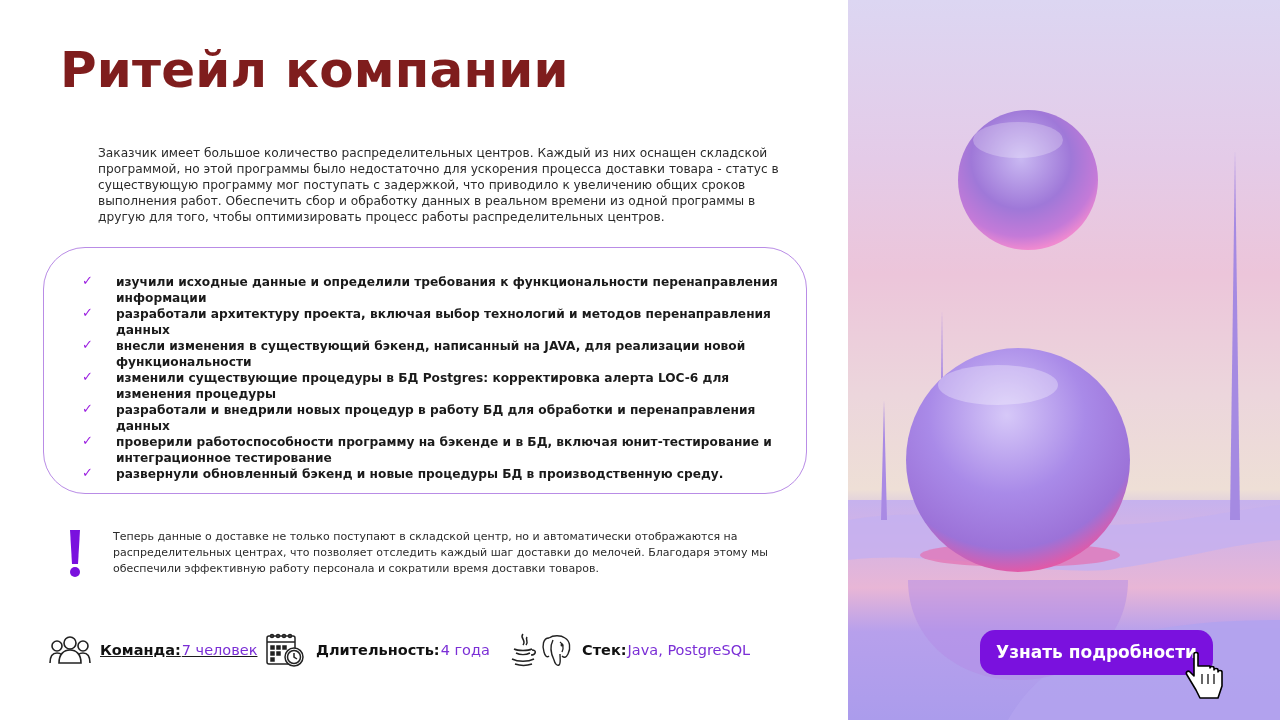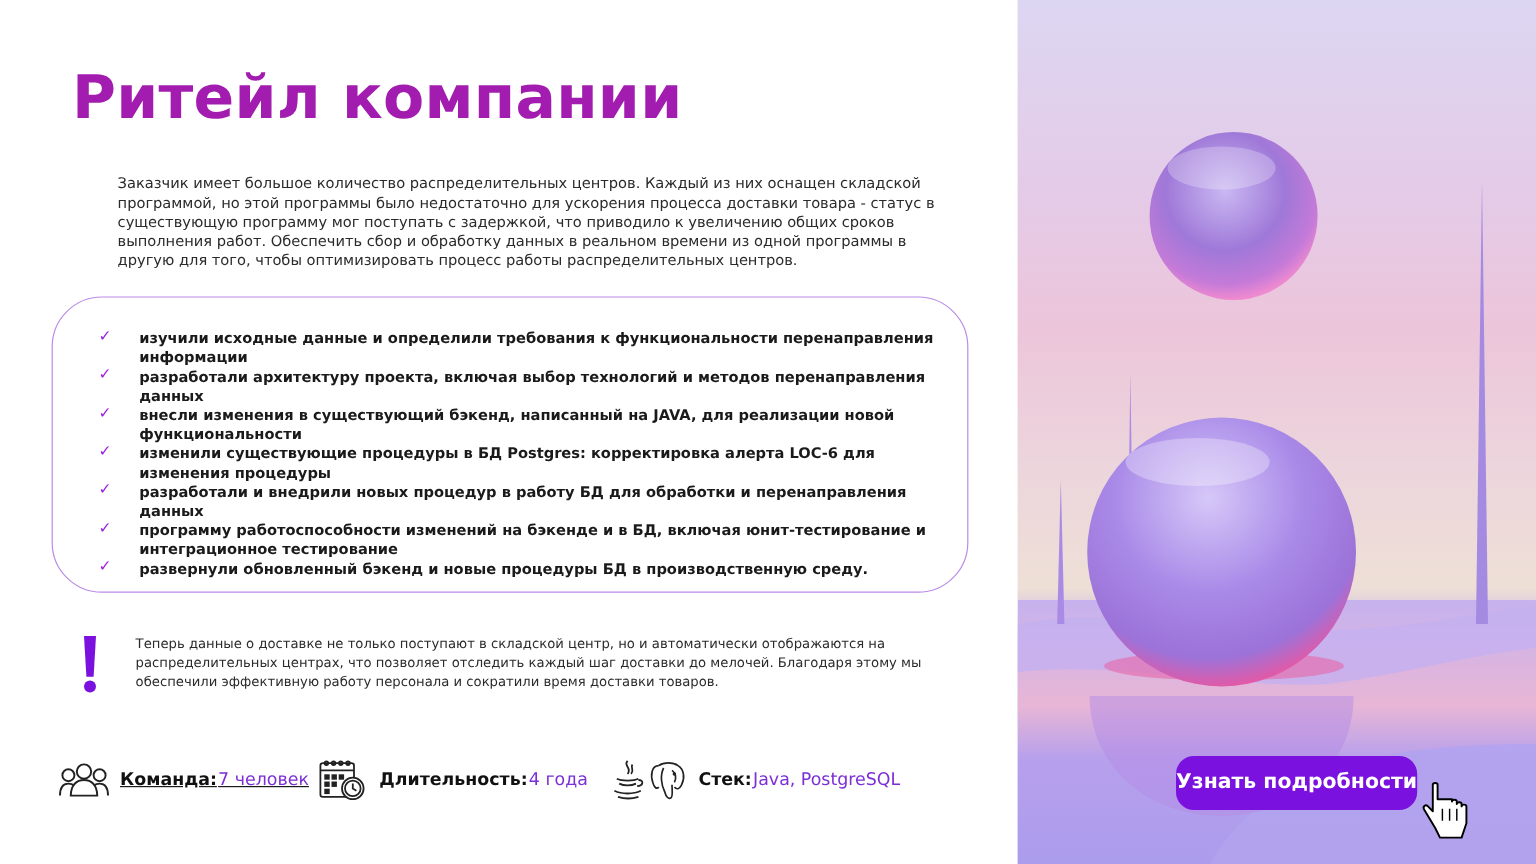--- a/index.html
+++ b/index.html
@@ -2,22 +2,22 @@
 <html><head>
 <meta charset="utf-8">
 <style>
   * { box-sizing: border-box; margin: 0; padding: 0; }
   html, body { width: 1280px; height: 720px; overflow: hidden; background: #ffffff; }
   body { position: relative; font-family: "DejaVu Sans", "Liberation Sans", sans-serif; color: #1a1a1a; }
 
   .left { position: absolute; left: 0; top: 0; width: 848px; height: 720px; background: #fff; }
 
   .title {
-    position: absolute; left: 60px; top: 52px;
-    font-size: 50px; font-weight: 600; letter-spacing: 0.2px; color: #a21caf;
+    position: absolute; left: 60px; top: 41px;
+    font-size: 50px; font-weight: 600; letter-spacing: 0.2px; color: #7f1d1d;
     font-family: "DejaVu Sans", sans-serif;
   }
 
   .intro {
     position: absolute; left: 68px; top: 145px; width: 700px;
     font-size: 12.2px; line-height: 16px; color: #2b2b2b;
     font-family: "DejaVu Sans", sans-serif;
     margin-left: 30px;
   }
 
@@ -48,21 +48,21 @@
   .fact { position: absolute; top: 0; height: 40px; display: flex; align-items: center; white-space: nowrap; }
   .fact .icon { width: 44px; height: 36px; display: inline-block; }
   .fact .lbl { font-weight: 700; font-size: 14.5px; color: #111; margin-left: 8px; font-family: "DejaVu Sans", sans-serif; }
   .fact .val { font-size: 14.5px; color: #7b2fd6; margin-left: 1px; font-family: "DejaVu Sans", sans-serif; }
 
   .right {
     position: absolute; left: 848px; top: 0; width: 432px; height: 720px; overflow: hidden;
     background: linear-gradient(180deg, #dcd6f2 0%, #e4cbe8 22%, #ecc5da 38%, #ecd6dc 55%, #eedfd6 68%, #c3b1ea 74%, #b6a5ee 100%);
   }
   .cta {
-    position: absolute; left: 980px; top: 630px; width: 201px; height: 45px;
+    position: absolute; left: 980px; top: 630px; width: 233px; height: 45px;
     background: #7a11de; border-radius: 15px; border: none;
     color: #fff; font-weight: 700; font-size: 17px; text-align: center; line-height: 45px;
     font-family: "DejaVu Sans", sans-serif; cursor: pointer;
   }
   .cursor { position: absolute; left: 1184px; top: 650px; width: 44px; height: 52px; }
 </style>
 </head>
 <body>
 
 <div class="left">
@@ -70,21 +70,21 @@
 
   <p class="intro">Заказчик имеет большое количество распределительных центров. Каждый из них оснащен складской программой, но этой программы было недостаточно для ускорения процесса доставки товара - статус в существующую программу мог поступать с задержкой, что приводило к увеличению общих сроков выполнения работ. Обеспечить сбор и обработку данных в реальном времени из одной программы в другую для того, чтобы оптимизировать процесс работы распределительных центров.</p>
 
   <div class="card"></div>
   <ul class="tasks">
     <li><span class="check">✓</span><span>изучили исходные данные и определили требования к функциональности перенаправления информации</span></li>
     <li><span class="check">✓</span><span>разработали архитектуру проекта, включая выбор технологий и методов перенаправления данных</span></li>
     <li><span class="check">✓</span><span>внесли изменения в существующий бэкенд, написанный на JAVA, для реализации новой функциональности</span></li>
     <li><span class="check">✓</span><span>изменили существующие процедуры в БД Postgres: корректировка алерта LOC-6 для изменения процедуры</span></li>
     <li><span class="check">✓</span><span>разработали и внедрили новых процедур в работу БД для обработки и перенаправления данных</span></li>
-    <li><span class="check">✓</span><span>программу работоспособности изменений на бэкенде и в БД, включая юнит-тестирование и интеграционное тестирование</span></li>
+    <li><span class="check">✓</span><span>проверили работоспособности программу на бэкенде и в БД, включая юнит-тестирование и интеграционное тестирование</span></li>
     <li><span class="check">✓</span><span>развернули обновленный бэкенд и новые процедуры БД в производственную среду.</span></li>
   </ul>
 
   <svg class="note-mark" viewBox="0 0 22 56">
     <path d="M6 6 L16 6 L14 40 L8 40 Z" fill="#7a11de"></path>
     <circle cx="11" cy="48" r="5" fill="#7a11de"></circle>
   </svg>
   <p class="note-text">Теперь данные о доставке не только поступают в складской центр, но и автоматически отображаются на распределительных центрах, что позволяет отследить каждый шаг доставки до мелочей. Благодаря этому мы обеспечили эффективную работу персонала и сократили время доставки товаров.</p>
 
   <div class="facts">

